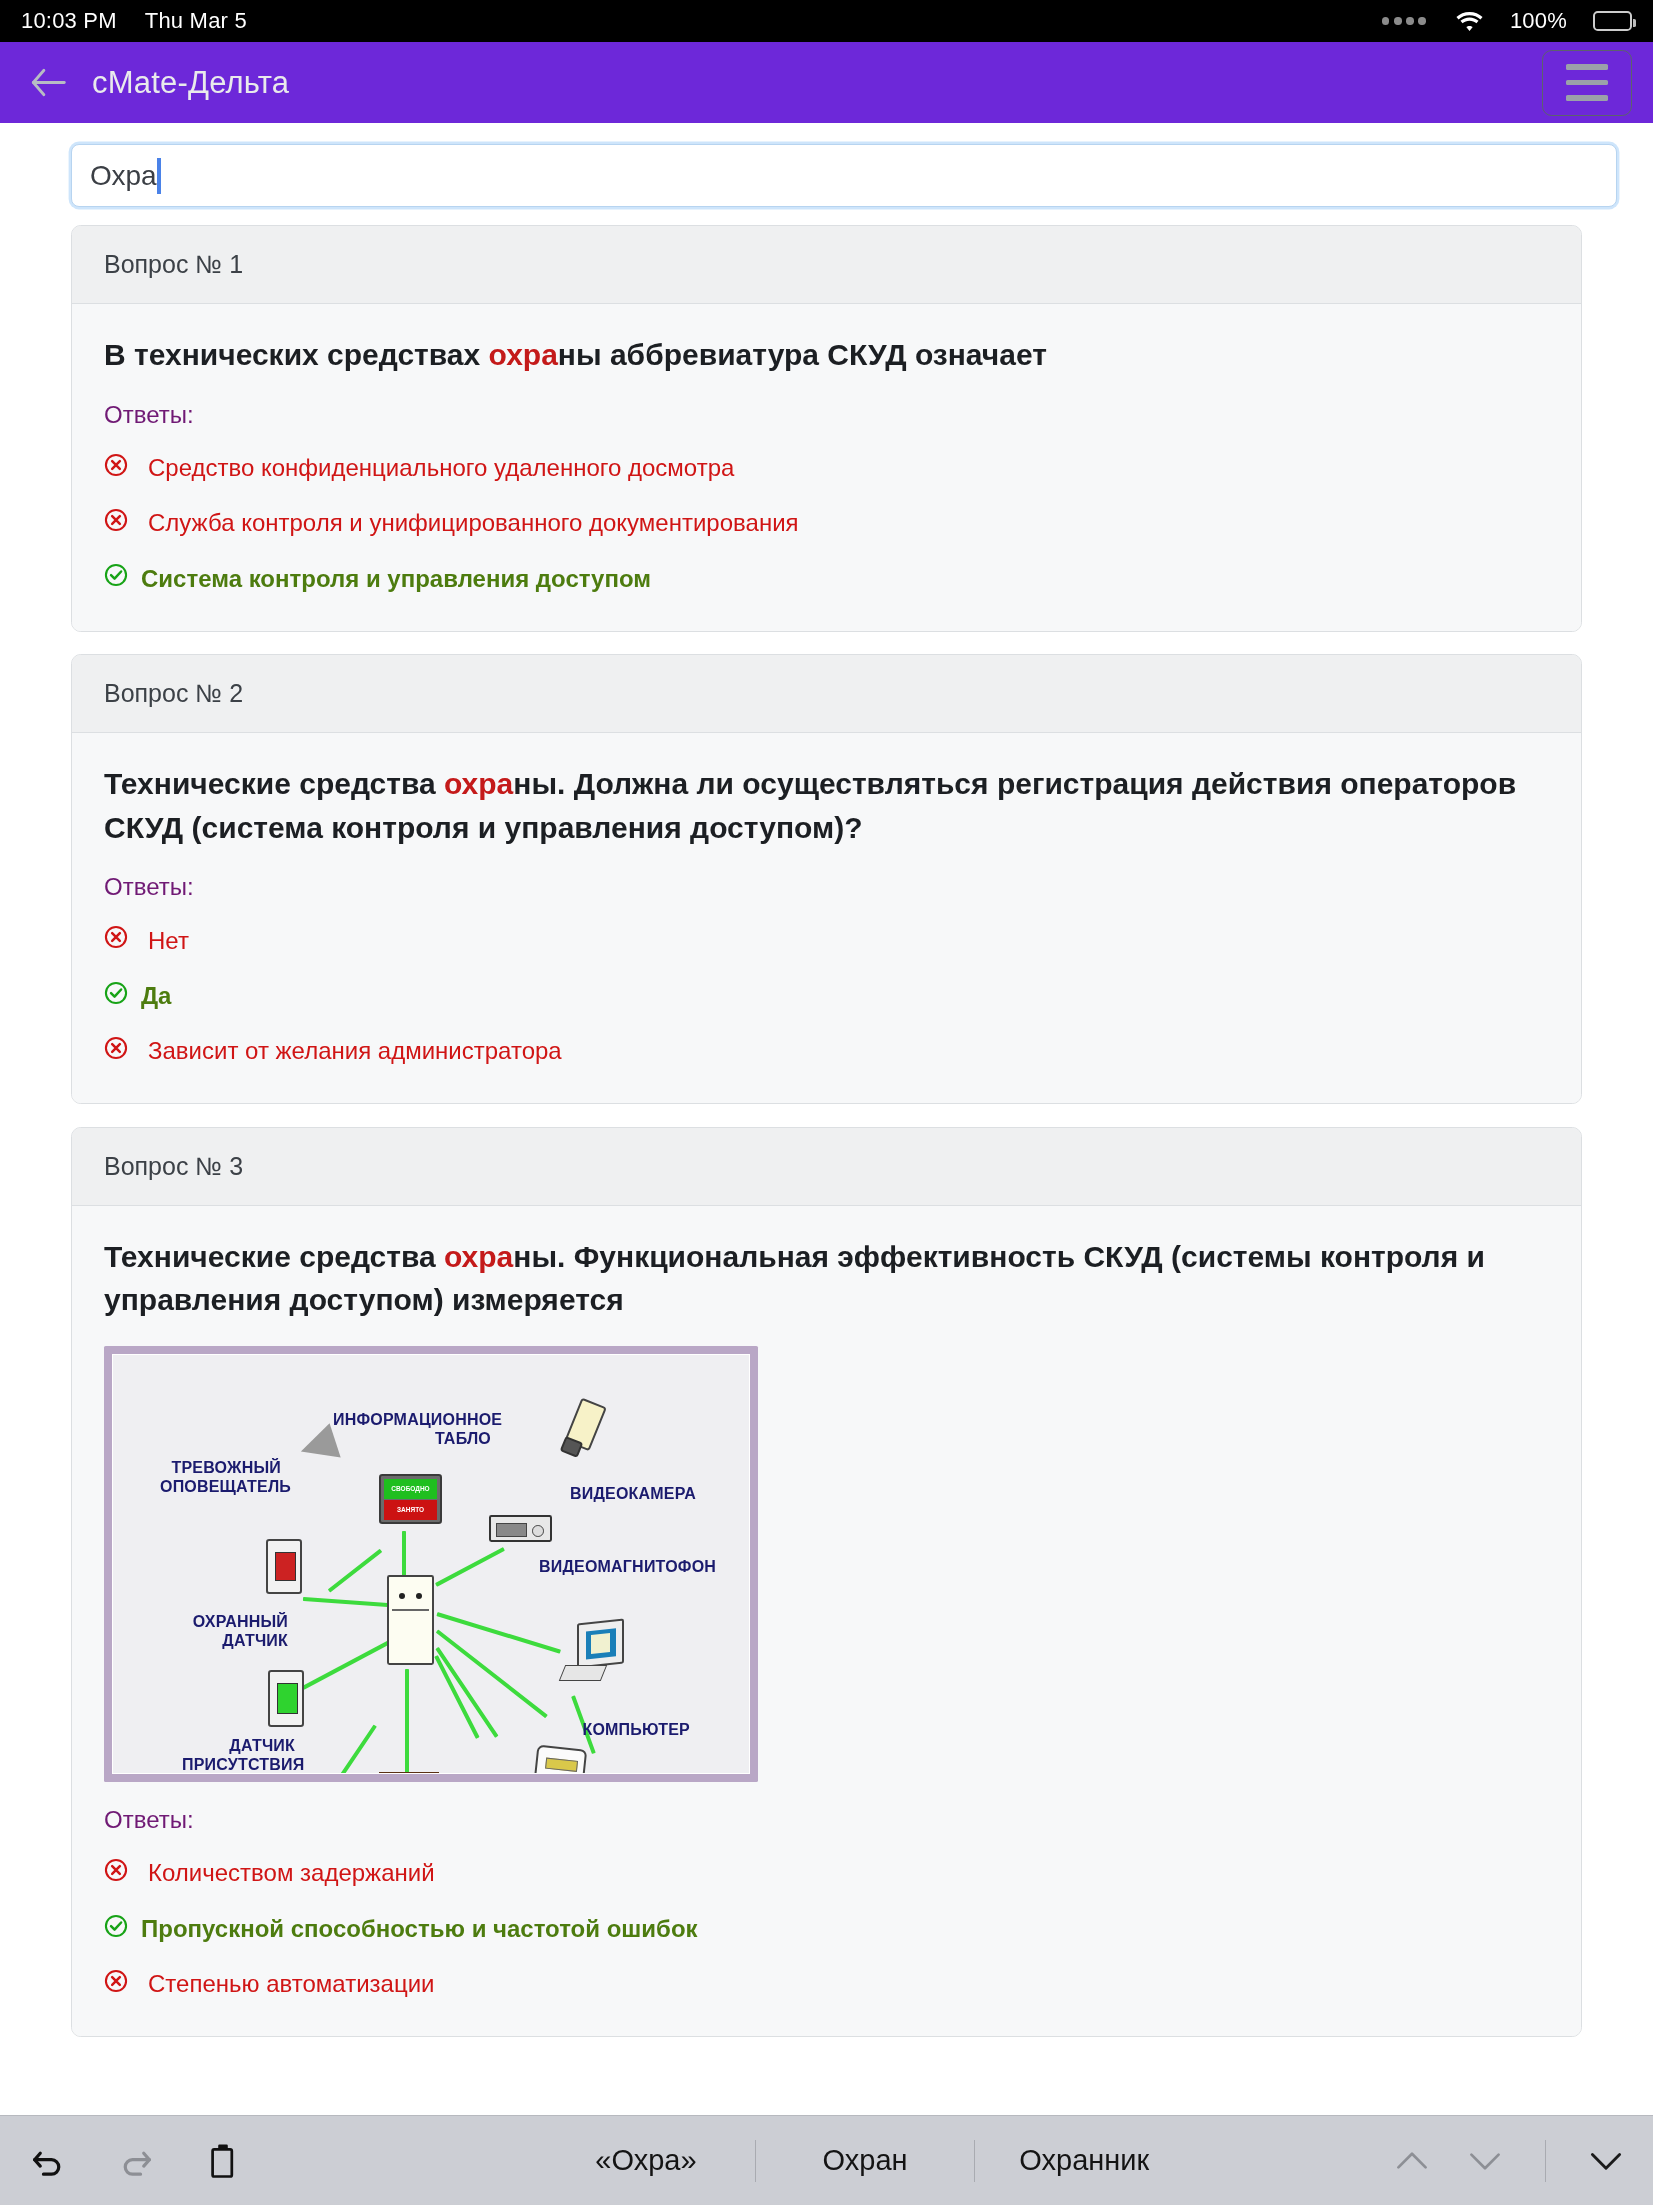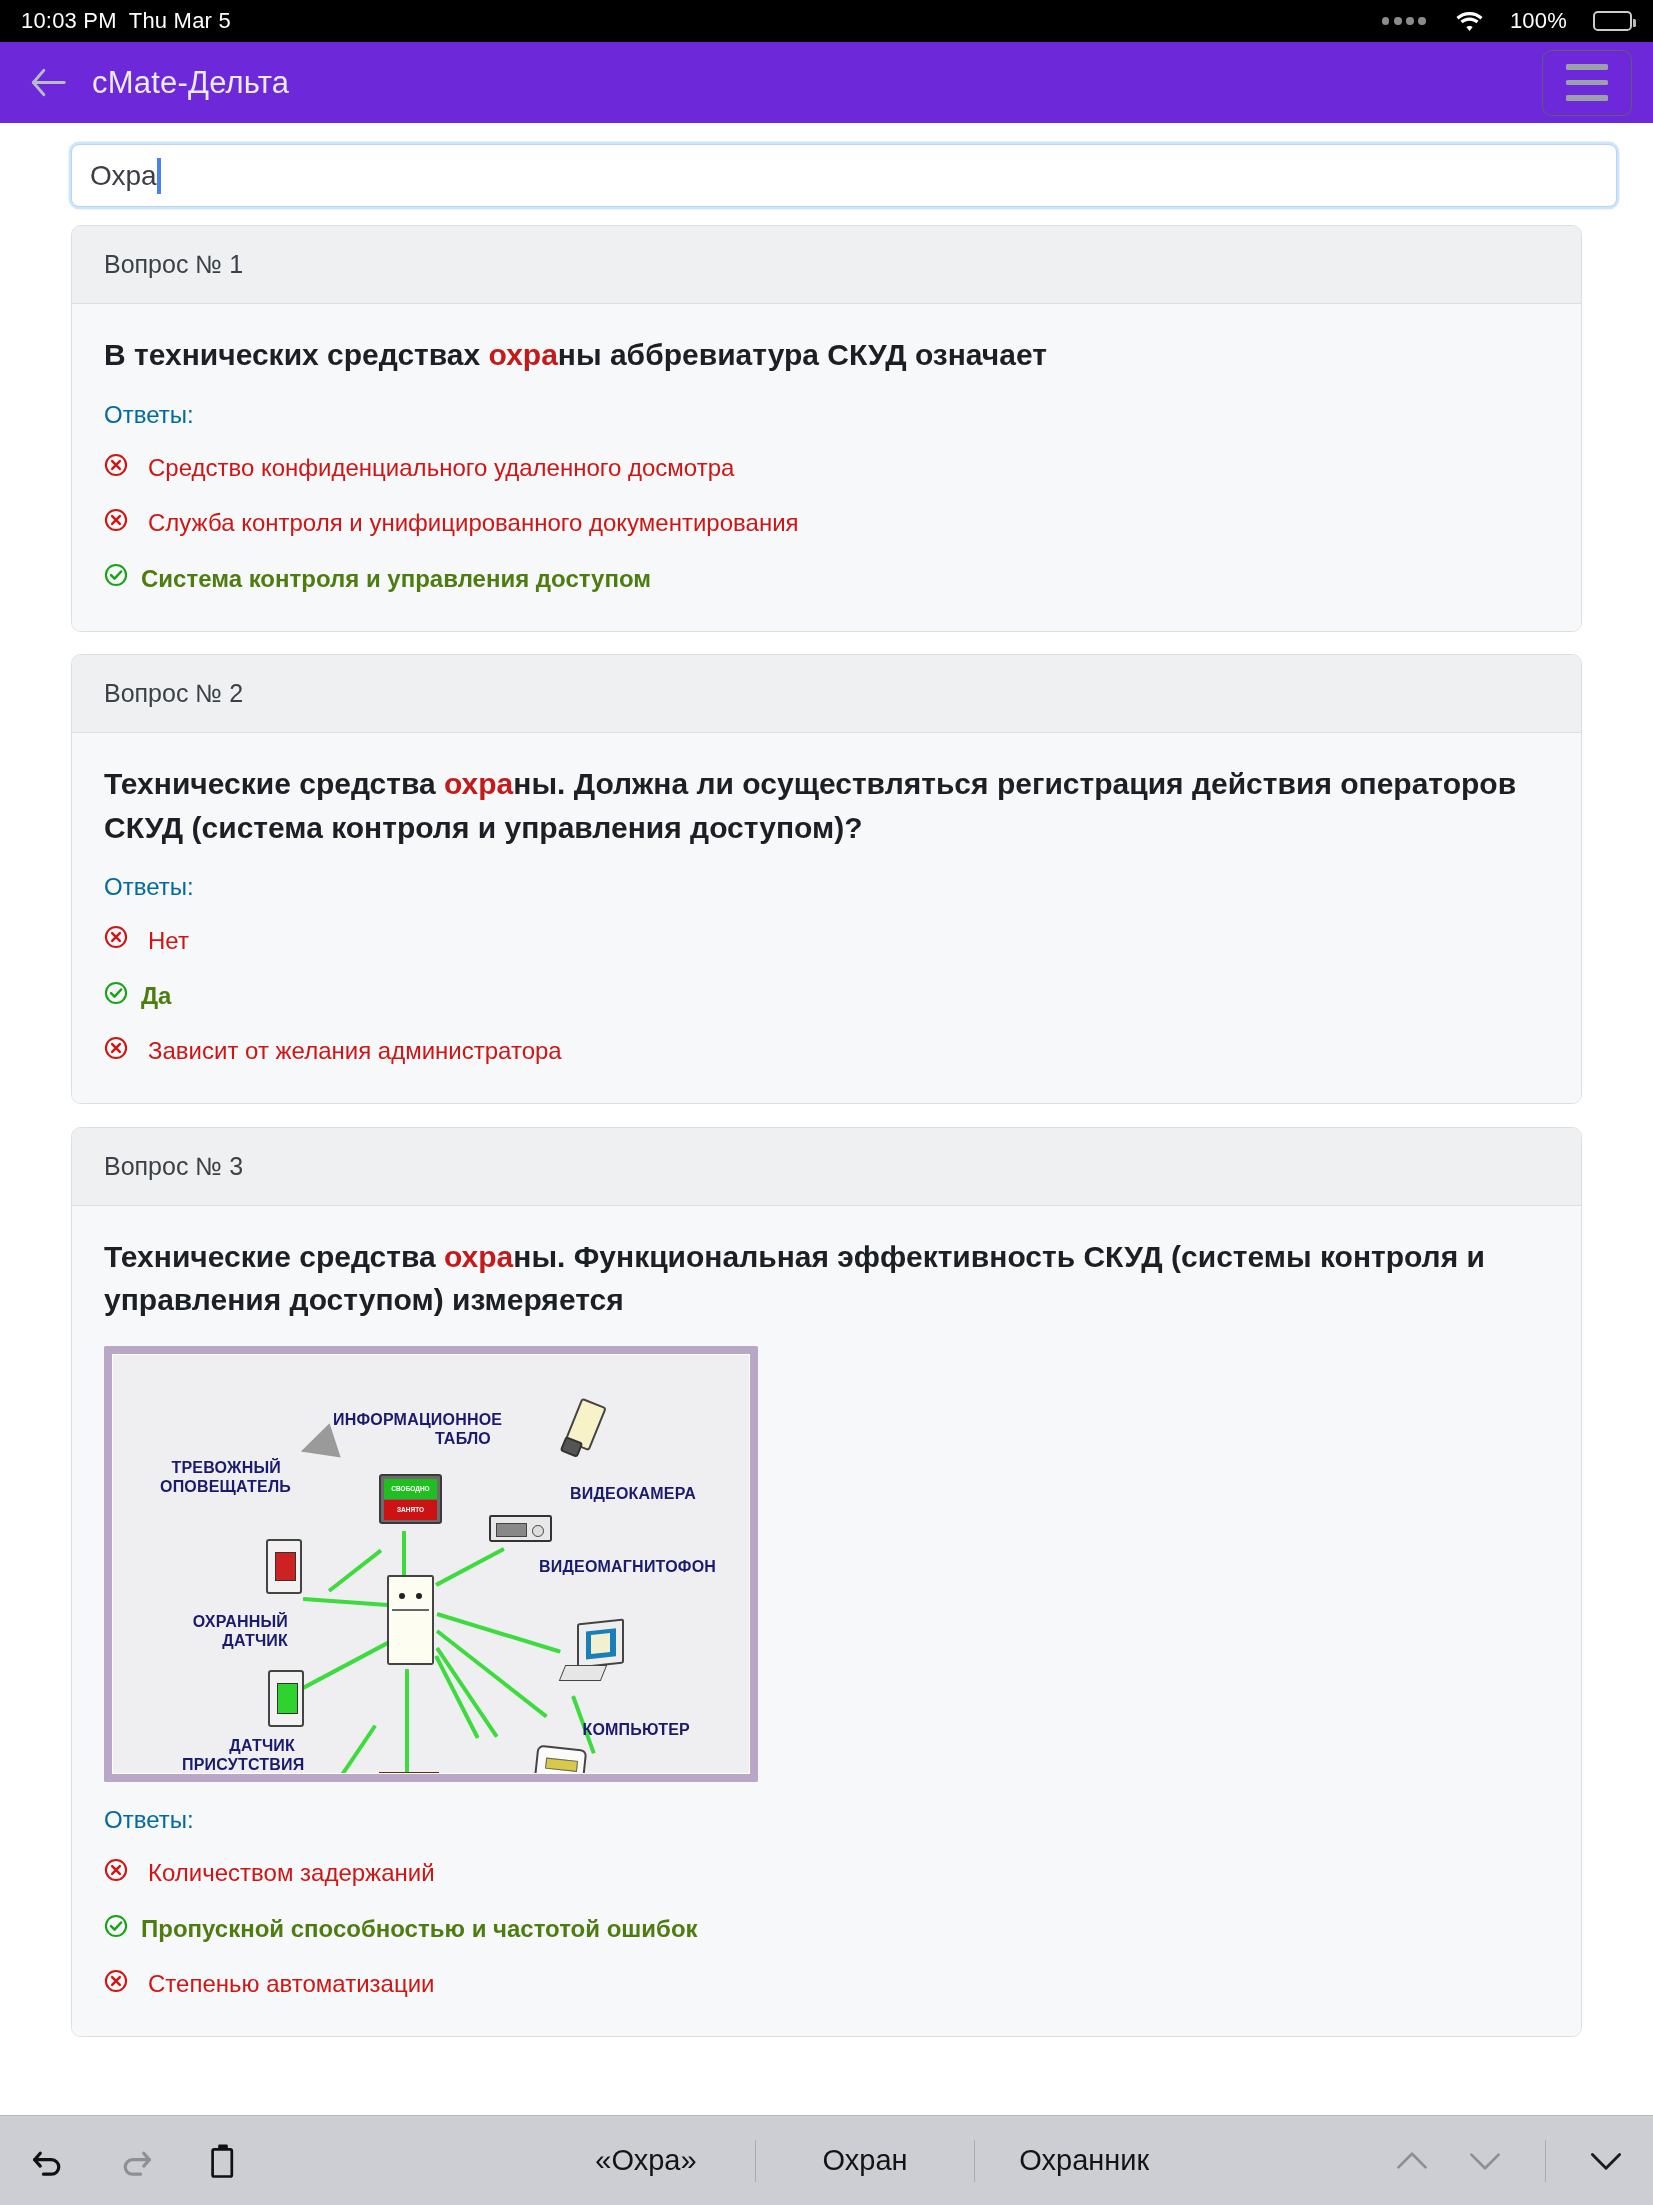--- a/index.html
+++ b/index.html
@@ -24,21 +24,21 @@
     height: 42px;
     background: #000000;
     color: #ffffff;
     display: flex;
     align-items: center;
     padding: 0 21px;
     flex: 0 0 auto;
     font-size: 22px;
     letter-spacing: 0.2px;
   }
-  .status-left { display: flex; align-items: flex-start; gap: 12px; }
+  .status-left { display: flex; align-items: flex-start; gap: 28px; }
   .status-right { margin-left: auto; display: flex; align-items: center; gap: 26px; }
   .sig-dots { display: flex; gap: 4.8px; align-items: center; margin-right: 3.2px; }
   .sig-dots i { width: 7.3px; height: 7.3px; border-radius: 50%; background: #8b8b8b; display: block; }
   .wifi-icon { width: 29px; height: 22px; position: relative; display:block; }
   .battery-pct { font-size: 22px; }
   .battery-icon {
     width: 39px; height: 19.4px; border: 2px solid #cccccc; border-radius: 4.8px;
     position: relative; display: block; padding: 1.6px;
   }
   .battery-icon::after {
@@ -136,21 +136,21 @@
   }
   .qtext {
     font-size: 30px;
     line-height: 1.45;
     color: #1c1f23;
     font-weight: 700;
   }
   .hl { color: #c41a1a; }
   .answers-label {
     font-size: 24px;
-    color: #0369a1;
+    color: #701a75;
     margin-top: 24px;
     margin-bottom: 6.5px;
   }
   .answer-row {
     display: flex;
     align-items: flex-start;
     gap: 13px;
     margin-top: 22.6px;
     font-size: 24px;
     line-height: 1.3;

